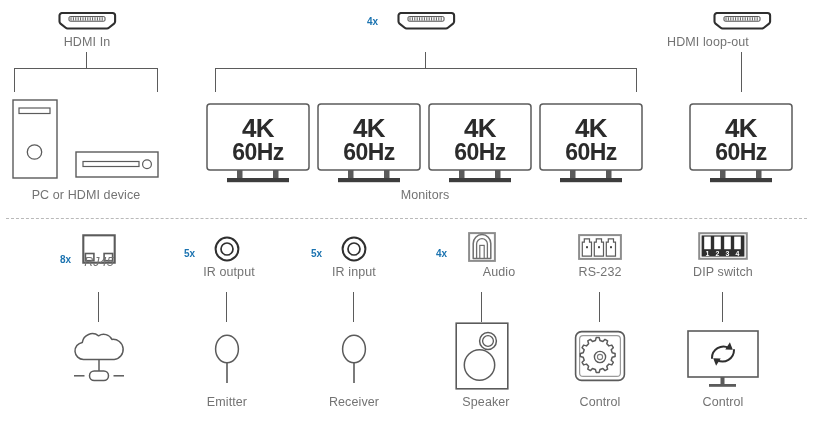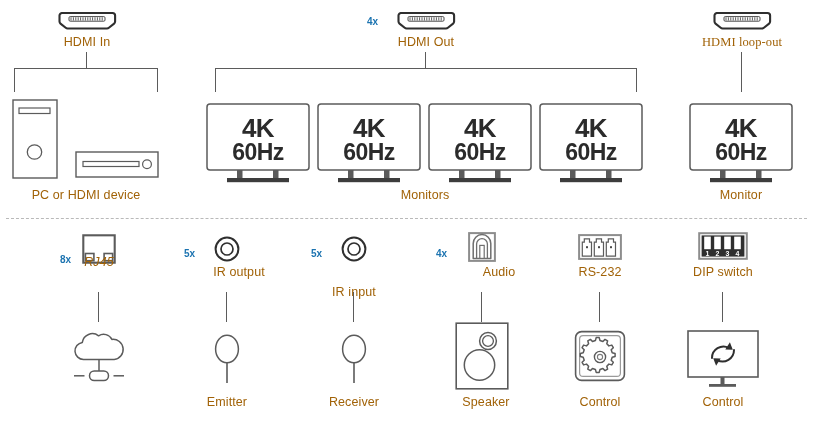--- a/index.html
+++ b/index.html
@@ -21,21 +21,21 @@
     width: 813px;
     height: 425px;
   }
   
   .abs { position: absolute; }
 
   
   .label {
     position: absolute;
     font-size: 12.5px;
-    color: #a16207;
+    color: #737373;
     text-align: center;
     white-space: nowrap;
     line-height: 14px;
     letter-spacing: 0.1px;
   }
   .qty {
     position: absolute;
     font-size: 10px;
     font-weight: bold;
     color: #1b73b0;
@@ -142,21 +142,20 @@
           <line x1="29.8" y1="7.3" x2="29.8" y2="10.5"></line>
         <line x1="32.2" y1="7.3" x2="32.2" y2="10.5"></line>
           <line x1="34.6" y1="7.3" x2="34.6" y2="10.5"></line>
         <line x1="37.0" y1="7.3" x2="37.0" y2="10.5"></line>
           <line x1="39.4" y1="7.3" x2="39.4" y2="10.5"></line>
         <line x1="41.8" y1="7.3" x2="41.8" y2="10.5"></line>
           <line x1="44.2" y1="7.3" x2="44.2" y2="10.5"></line>
       </g>
     </svg>
   </div>
-  <div class="label" style="left:366px; top:35px; width:120px;">HDMI Out</div>
 
   <div class="vline" style="left:425px; top:52px; height:16px;"></div>
   <div class="bracket" style="left:215px; top:68px; width:422px; height:24px;">
     <div class="bar"></div>
       <div class="legL" style="height:24px;"></div>
       <div class="legR" style="height:24px;"></div>
   </div>
 
   <div class="abs" style="left:206px; top:103px; width:104px; height:82px;">
     <svg width="104" height="82" viewBox="0 0 104 82" aria-hidden="true">
@@ -219,35 +218,34 @@
           <line x1="29.8" y1="7.3" x2="29.8" y2="10.5"></line>
         <line x1="32.2" y1="7.3" x2="32.2" y2="10.5"></line>
           <line x1="34.6" y1="7.3" x2="34.6" y2="10.5"></line>
         <line x1="37.0" y1="7.3" x2="37.0" y2="10.5"></line>
           <line x1="39.4" y1="7.3" x2="39.4" y2="10.5"></line>
         <line x1="41.8" y1="7.3" x2="41.8" y2="10.5"></line>
           <line x1="44.2" y1="7.3" x2="44.2" y2="10.5"></line>
       </g>
     </svg>
   </div>
-  <div class="label" style="left:682px; top:35px; width:120px;font-family:Liberation Serif, serif;">HDMI loop-out</div>
+  <div class="label" style="left:648px; top:35px; width:120px;">HDMI loop-out</div>
 
   <div class="vline" style="left:741px; top:52px; height:40px;"></div>
 
   <div class="abs" style="left:689px; top:103px; width:104px; height:82px;">
     <svg width="104" height="82" viewBox="0 0 104 82" aria-hidden="true">
       <rect x="1" y="1" width="102" height="66" rx="3" fill="#ffffff" stroke="#5b5b5b" stroke-width="1.5"></rect>
       <rect x="31" y="67" width="5.5" height="8" fill="#5b5b5b"></rect>
       <rect x="67" y="67" width="5.5" height="8" fill="#5b5b5b"></rect>
       <rect x="21" y="75" width="62" height="4.2" fill="#3d3d3d"></rect>
     </svg>
     <div class="scr-text scr-4k" style="top:12px;">4K</div>
     <div class="scr-text scr-60hz" style="top:38px;">60Hz</div>
   </div>
-  <div class="label" style="left:681px; top:188px; width:120px;">Monitor</div>
 
   <div class="divider"></div>
 
   <div class="qty" style="left:60px; top:253px;">8x</div>
   <div class="abs" style="left:82px; top:234px;">
     <svg width="34" height="30" viewBox="0 0 34 30" aria-hidden="true">
       <rect x="1.3" y="1.3" width="31.4" height="27.4" fill="#ffffff" stroke="#5b5b5b" stroke-width="2.1"></rect>
       <rect x="3.4" y="19.5" width="8.5" height="7.2" fill="#ffffff" stroke="#5b5b5b" stroke-width="1.6"></rect>
       <rect x="22.1" y="19.5" width="8.5" height="7.2" fill="#ffffff" stroke="#5b5b5b" stroke-width="1.6"></rect>
     </svg>
@@ -264,38 +262,38 @@
     </svg>
   </div>
 
   <div class="qty" style="left:184px; top:247px;">5x</div>
   <div class="abs" style="left:214px; top:236px;">
     <svg width="26" height="26" viewBox="0 0 26 26" aria-hidden="true">
       <circle cx="13" cy="13" r="11.4" fill="#ffffff" stroke="#2f2f2f" stroke-width="2.0"></circle>
       <circle cx="13" cy="13" r="6.0" fill="#ffffff" stroke="#2f2f2f" stroke-width="1.7"></circle>
     </svg>
   </div>
-  <div class="label" style="left:197px; top:265px; width:84px;">IR output</div>
+  <div class="label" style="left:187px; top:265px; width:84px;">IR output</div>
   <div class="vline" style="left:226px; top:292px; height:30px;"></div>
   <div class="abs" style="left:212px; top:332px;">
     <svg width="30" height="56" viewBox="0 0 30 56" aria-hidden="true">
       <ellipse cx="15" cy="17" rx="11.4" ry="13.8" fill="#ffffff" stroke="#5b5b5b" stroke-width="1.5"></ellipse>
       <line x1="15" y1="31" x2="15" y2="51" stroke="#5b5b5b" stroke-width="1.6"></line>
     </svg>
   </div>
   <div class="label" style="left:186px; top:395px; width:82px;">Emitter</div>
 
   <div class="qty" style="left:311px; top:247px;">5x</div>
   <div class="abs" style="left:341px; top:236px;">
     <svg width="26" height="26" viewBox="0 0 26 26" aria-hidden="true">
       <circle cx="13" cy="13" r="11.4" fill="#ffffff" stroke="#2f2f2f" stroke-width="2.0"></circle>
       <circle cx="13" cy="13" r="6.0" fill="#ffffff" stroke="#2f2f2f" stroke-width="1.7"></circle>
     </svg>
   </div>
-  <div class="label" style="left:314px; top:265px; width:80px;margin-top:20px;">IR input</div>
+  <div class="label" style="left:314px; top:265px; width:80px;">IR input</div>
   <div class="vline" style="left:353px; top:292px; height:30px;"></div>
   <div class="abs" style="left:339px; top:332px;">
     <svg width="30" height="56" viewBox="0 0 30 56" aria-hidden="true">
       <ellipse cx="15" cy="17" rx="11.4" ry="13.8" fill="#ffffff" stroke="#5b5b5b" stroke-width="1.5"></ellipse>
       <line x1="15" y1="31" x2="15" y2="51" stroke="#5b5b5b" stroke-width="1.6"></line>
     </svg>
   </div>
   <div class="label" style="left:311px; top:395px; width:86px;">Receiver</div>
 
   <div class="qty" style="left:436px; top:247px;">4x</div>

